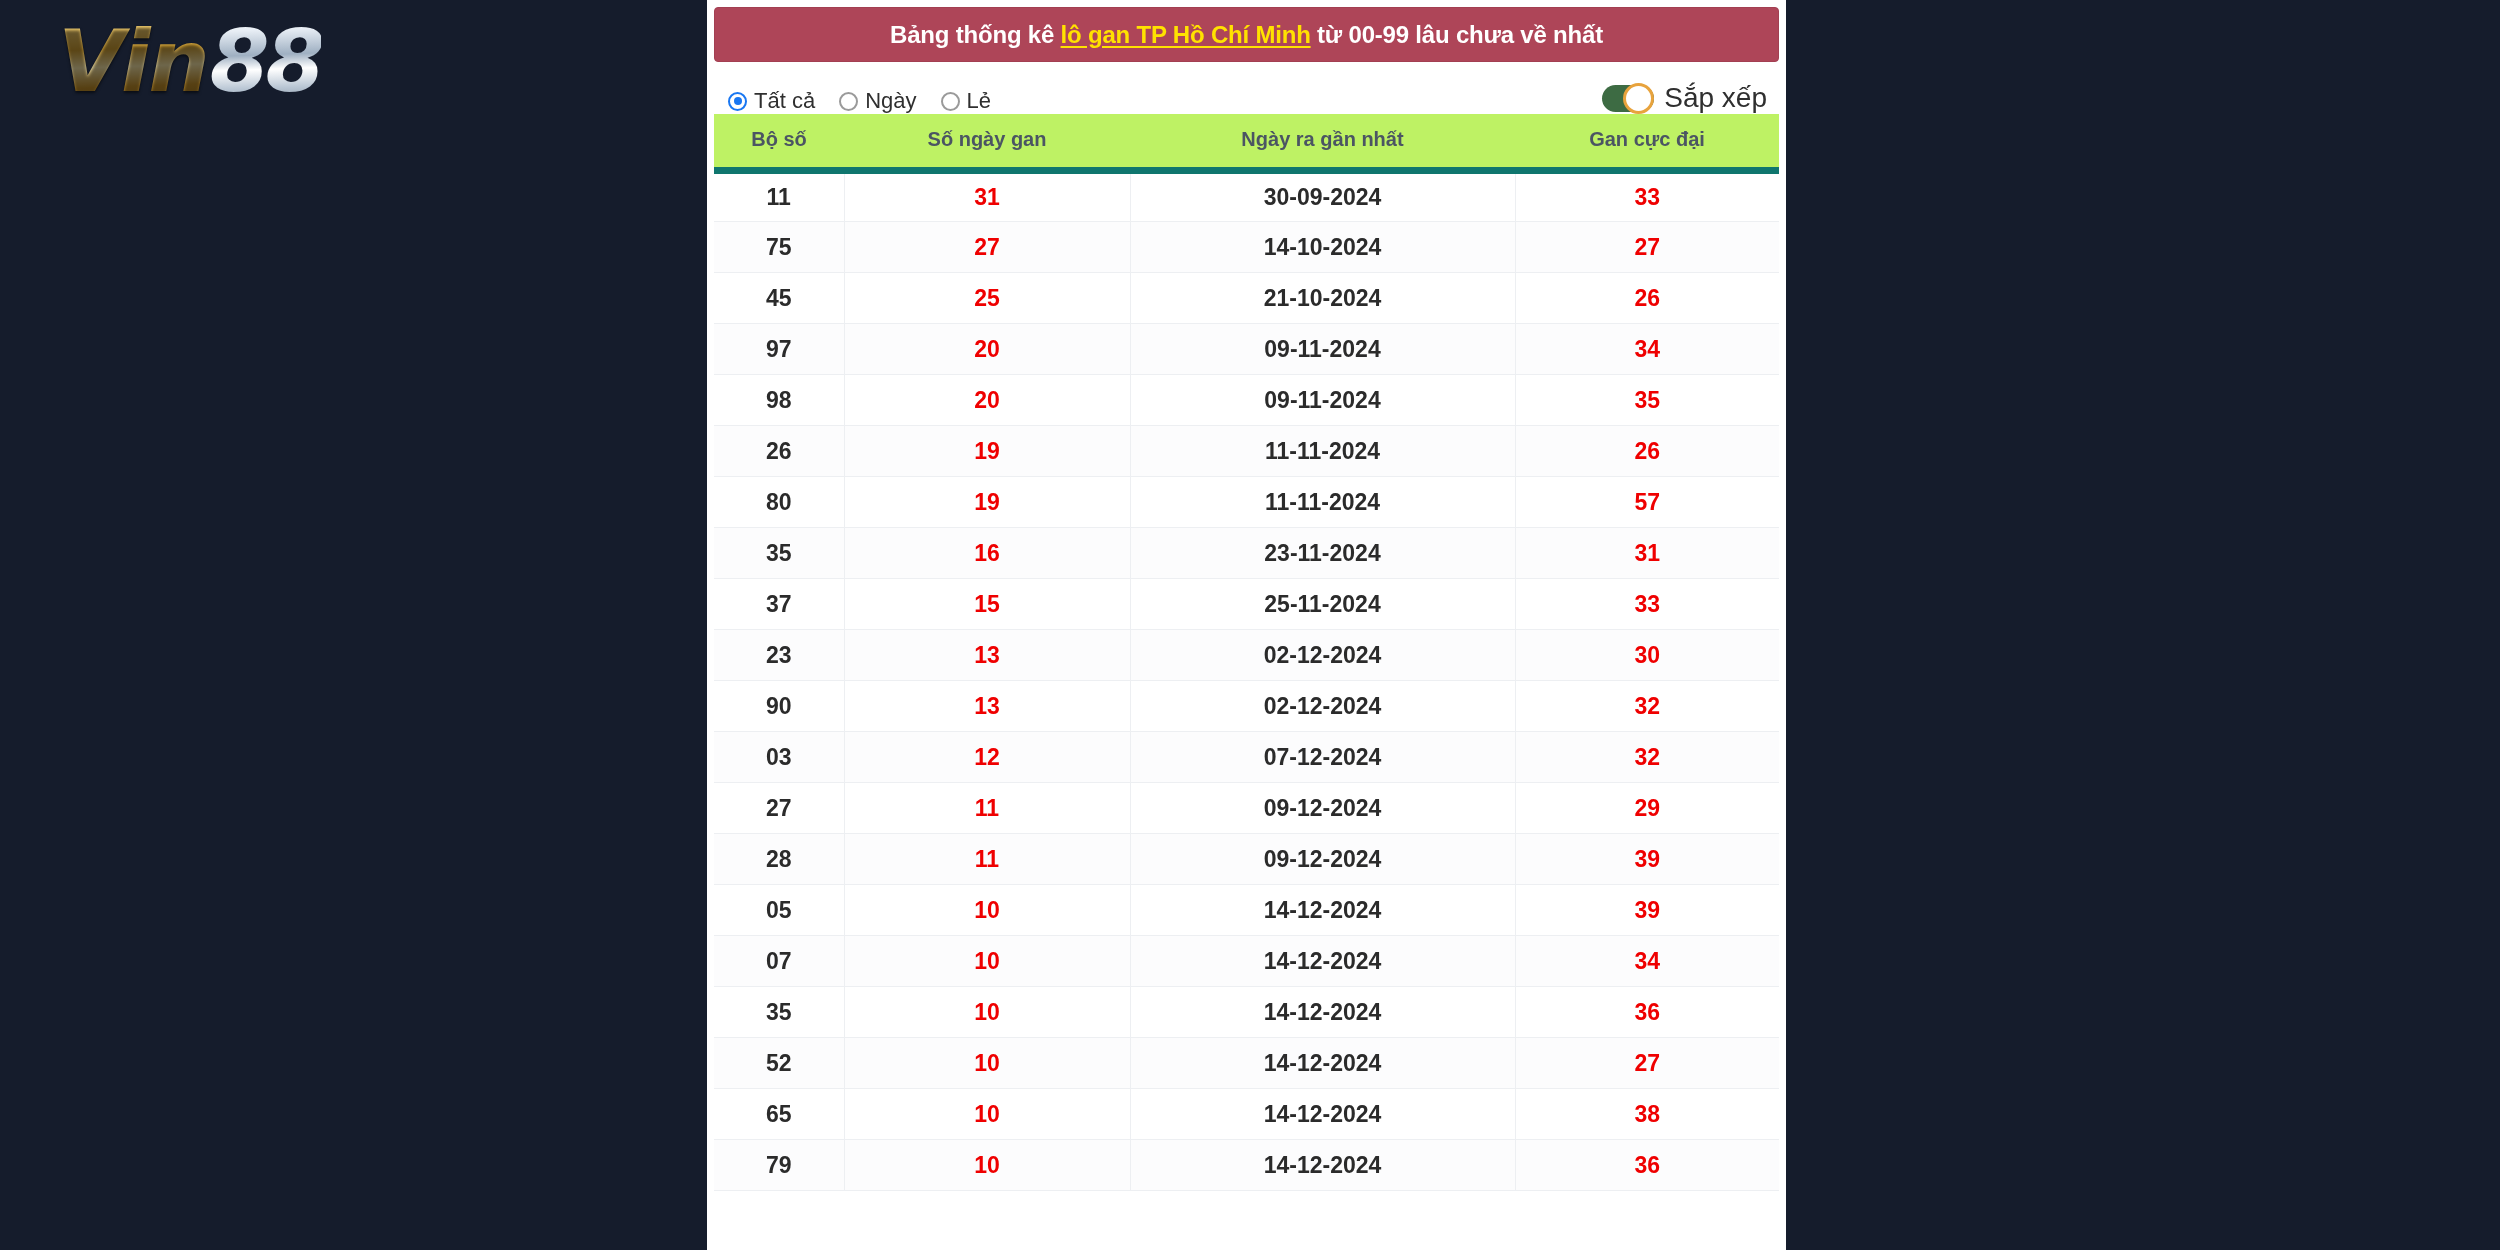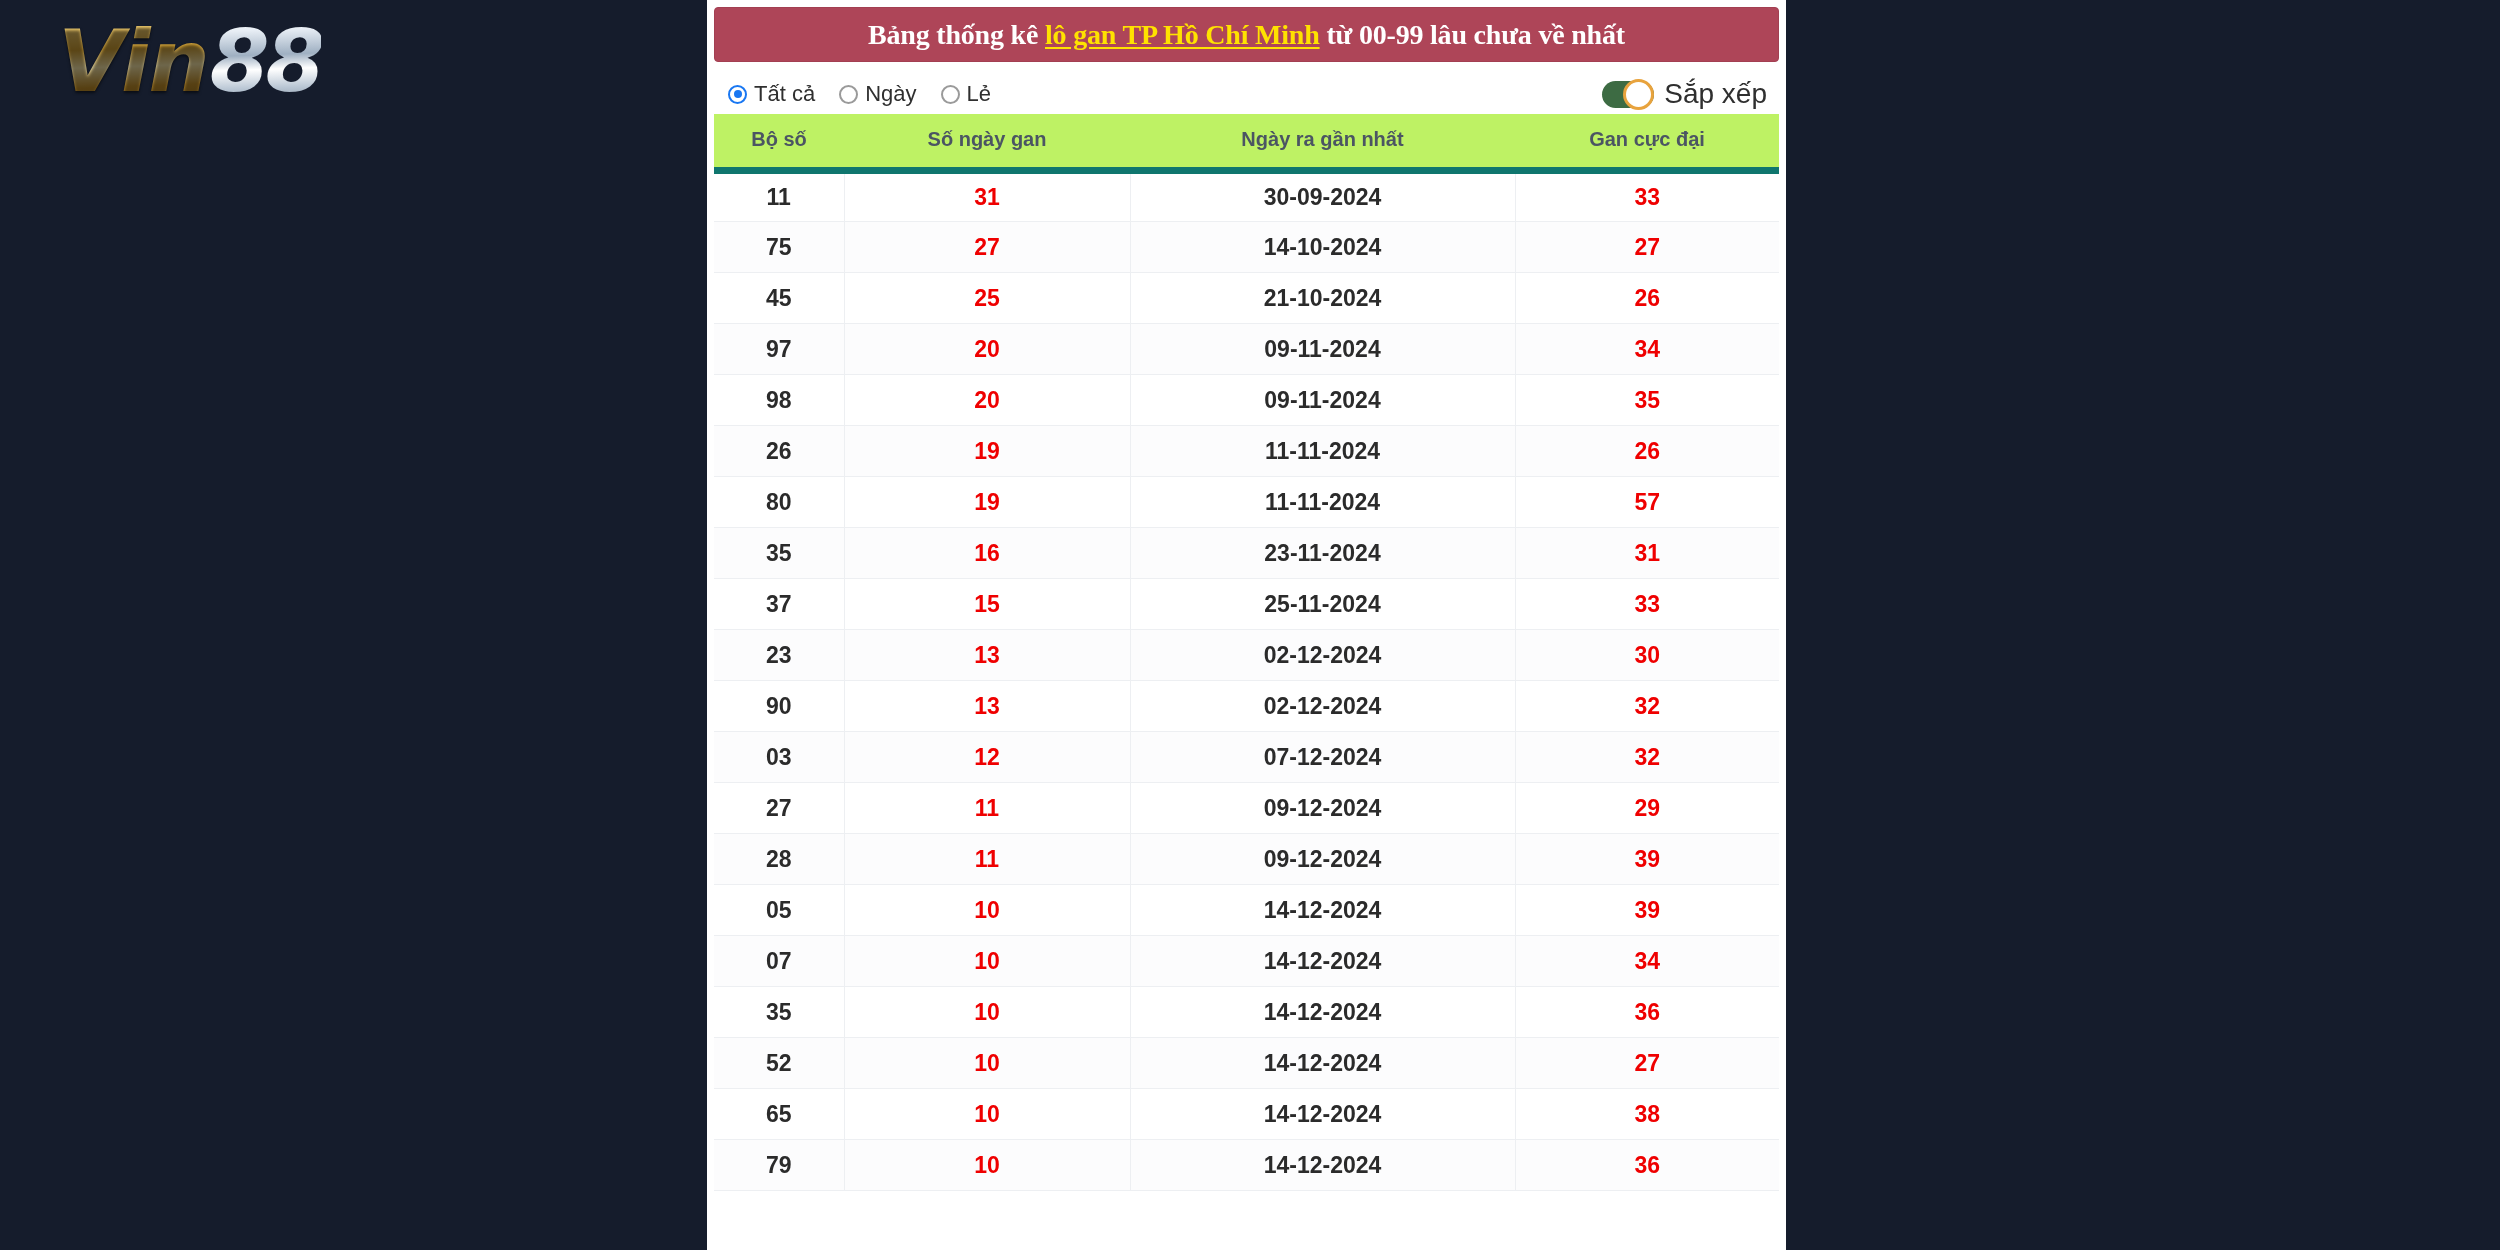--- a/index.html
+++ b/index.html
@@ -79,38 +79,37 @@
     border-radius: 4px;
     height: 55px;
     display: flex;
     align-items: center;
     justify-content: center;
     text-align: center;
   }
 
   #title-text {
     color: #ffffff;
-    font-size: 28px;
+    font-size: 24px;
     font-weight: bold;
     letter-spacing: -0.2px;
     white-space: nowrap;
-    font-family: Liberation Serif, serif;
   }
 
   #title-text .lnk {
     color: #ffe200;
     text-decoration: underline;
     text-underline-offset: 3px;
   }
 
   
   #filter-row {
     height: 52px;
     display: flex;
-    align-items: center;
+    align-items: flex-end;
     padding: 12px 12px 0 14px;
   }
 
   .radio-group { display: flex; align-items: center; gap: 24px; }
 
   .radio-opt {
     display: flex;
     align-items: center;
     gap: 7px;
     cursor: pointer;

